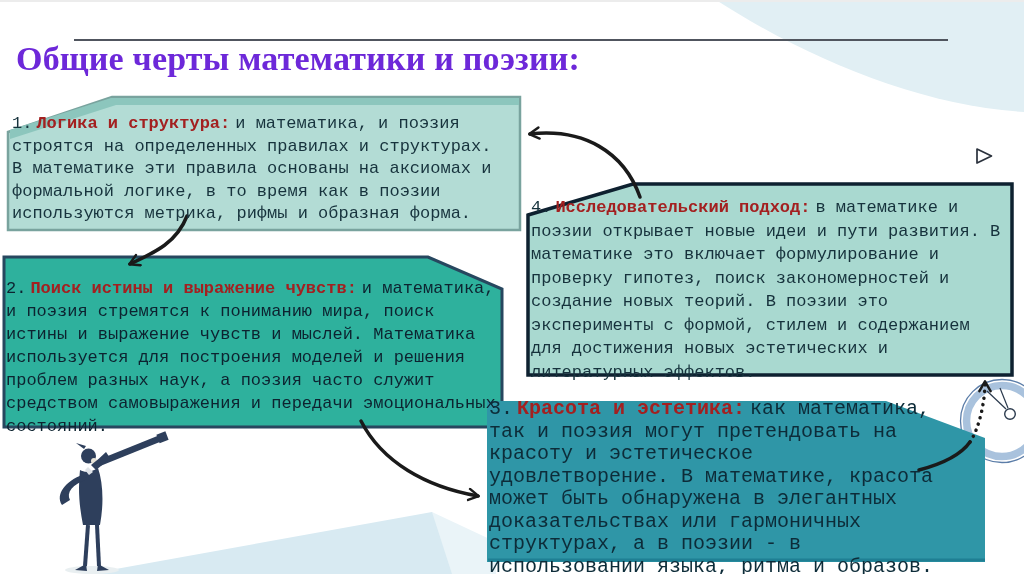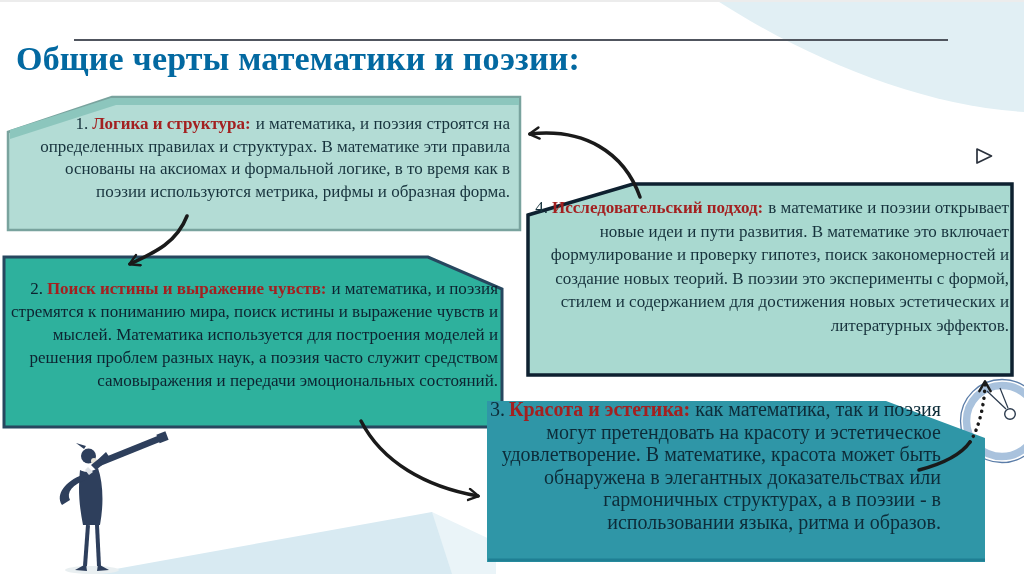--- a/index.html
+++ b/index.html
@@ -4,26 +4,26 @@
 <style>
   html,body{margin:0;padding:0;background:#888;}
   .slide{
     position:relative; width:1024px; height:574px; margin:0 auto;
     background:#ffffff; overflow:hidden;
     font-family:"Liberation Serif", serif;
   }
   .slide svg.bg{position:absolute;left:0;top:0;z-index:1;}
   .title{
     position:absolute; z-index:3; left:16px; top:40px; width:900px;
-    font-weight:700; font-size:34px; color:#0369a1; letter-spacing:.2px;
+    font-weight:700; font-size:34px; color:#6d28d9; letter-spacing:.2px;
     font-family:"Liberation Serif", serif;
   }
   .boxtext{
-    position:absolute; z-index:3; text-align:right;
-    font-family:Liberation Serif, serif;
+    position:absolute; z-index:3; text-align:left;
+    font-family:Liberation Mono, monospace;
   }
   .b1{left:12px;  top:98px;  width:498px; padding-top:15px; font-size:17px; line-height:22.5px; color:#17333d;}
   .b2{left:6px;   top:258px; width:492px; padding-top:19px; font-size:17px; line-height:23px;   color:#0d2330;}
   .b4{left:531px; top:186px; width:478px; padding-top:10px; font-size:17px; line-height:23.5px; color:#16323c;}
   .b3{left:489px; top:398px; width:452px; font-size:20px; line-height:22.5px; color:#0d2c39;}
   .num{margin-right:4px;}
   .heading{color:var(--heading-red,#a32020); font-weight:700; margin-right:5px;}
 </style>
 </head>
 <body>

